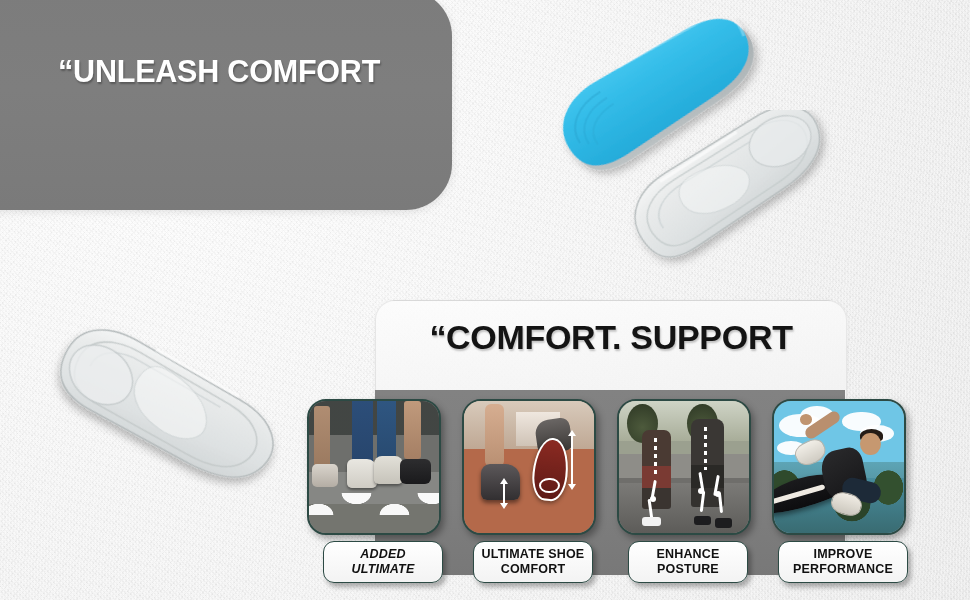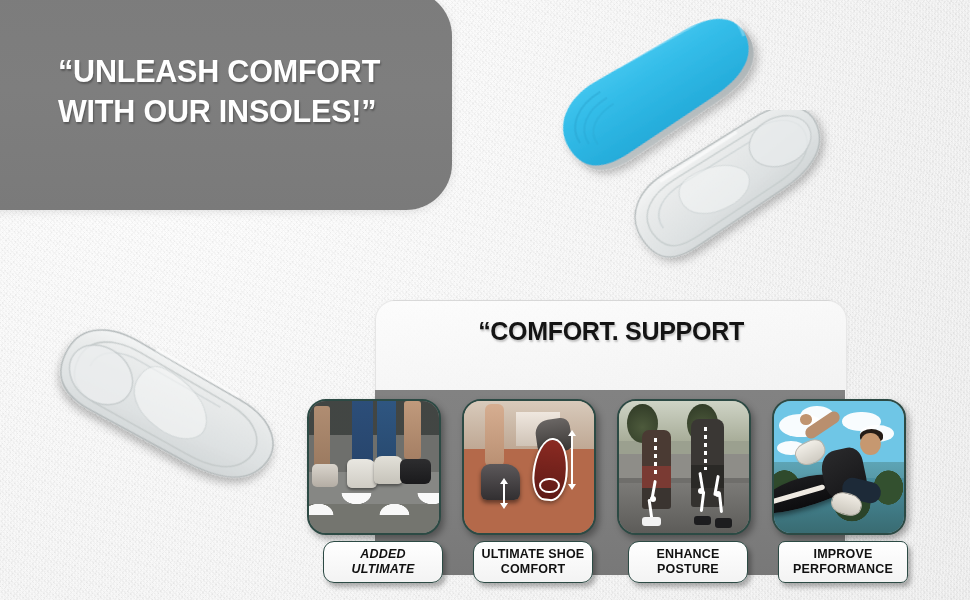--- a/index.html
+++ b/index.html
@@ -49,21 +49,21 @@
   
   #feature-panel{
     position:absolute;left:375px;top:300px;width:470px;height:272px;
     background:linear-gradient(175deg,rgba(252,252,252,.92) 0%,rgba(238,238,238,.92) 60%,rgba(228,228,228,.92) 100%);
     border:1px solid rgba(0,0,0,.07);
     border-top-left-radius:20px;border-top-right-radius:20px;
     box-shadow:0 1px 4px rgba(0,0,0,.05);
   }
   #feature-panel .headline2{
     position:absolute;left:0;top:14px;width:100%;text-align:center;
-    color:#141414;font-weight:800;font-size:25px;line-height:1.32;
+    color:#141414;font-weight:800;font-size:34px;line-height:1.32;
     letter-spacing:-.3px;
     text-shadow:1px 2px 2px rgba(0,0,0,.22);
   }
   
   #gray-band{
     position:absolute;left:375px;top:390px;width:470px;height:185px;
     background:linear-gradient(180deg,#828282 0%,#7e7e7e 60%,#787878 100%);
   }
 
   
@@ -174,21 +174,21 @@
   .t4 .shoeL{position:absolute;left:44%;top:70%;width:22%;height:15%;background:linear-gradient(180deg,#f0ece4,#cbc7bd);border-radius:46%;transform:rotate(16deg);border:1px solid #b9b4aa;}
 
   
   .pill{
     position:absolute;top:541px;width:118px;height:40px;border-radius:11px;
     border:1.6px solid #2c4a44;background:linear-gradient(180deg,#ffffff,#f3f3f3);
     box-shadow:3px 4px 5px rgba(0,0,0,.30);
     display:flex;align-items:center;justify-content:center;text-align:center;
     color:#111;font-size:12.5px;font-weight:600;line-height:1.18;letter-spacing:.2px;
   }
-  .pill.wide{width:128px;border-radius:7px;}
+  .pill.wide{width:128px;}
 
   
   .insole{position:absolute;}
 </style>
 </head>
 <body>
 
 <div id="stage">
 
   <div class="grain"></div>
@@ -216,21 +216,20 @@
         </filter>
       <filter id="dropsh" x="-30%" y="-30%" width="170%" height="170%">
         <feDropShadow dx="2" dy="5" stdDeviation="4" flood-color="#000" flood-opacity=".28"></feDropShadow>
       </filter>
     </defs>
   </svg>
 
   <div id="quote-panel">
     <div class="headline">
       <div>“UNLEASH COMFORT</div>
-      <div>WITH OUR INSOLES!”</div>
     </div>
   </div>
 
   <svg class="insole" style="left:516px;top:18px;" width="270" height="180" viewBox="0 0 270 180">
     <g filter="url(#dropsh)" transform="rotate(-22 135 90)">
       <path d="M44 96 C40 70, 60 50, 92 45 L196 30 C232 25, 252 40, 250 62
                C248 86, 224 98, 192 104 L96 124 C64 130, 48 120, 44 96 Z" fill="url(#blueEdge)" opacity=".85" transform="translate(3,6)"></path>
       <path d="M44 96 C40 70, 60 50, 92 45 L196 30 C232 25, 252 40, 250 62
                C248 86, 224 98, 192 104 L96 124 C64 130, 48 120, 44 96 Z" fill="url(#blueGrad)"></path>
       <path d="M56 96 C52 76, 68 60, 94 56" fill="none" stroke="#2aa6d2" stroke-width="2" opacity=".55"></path>

